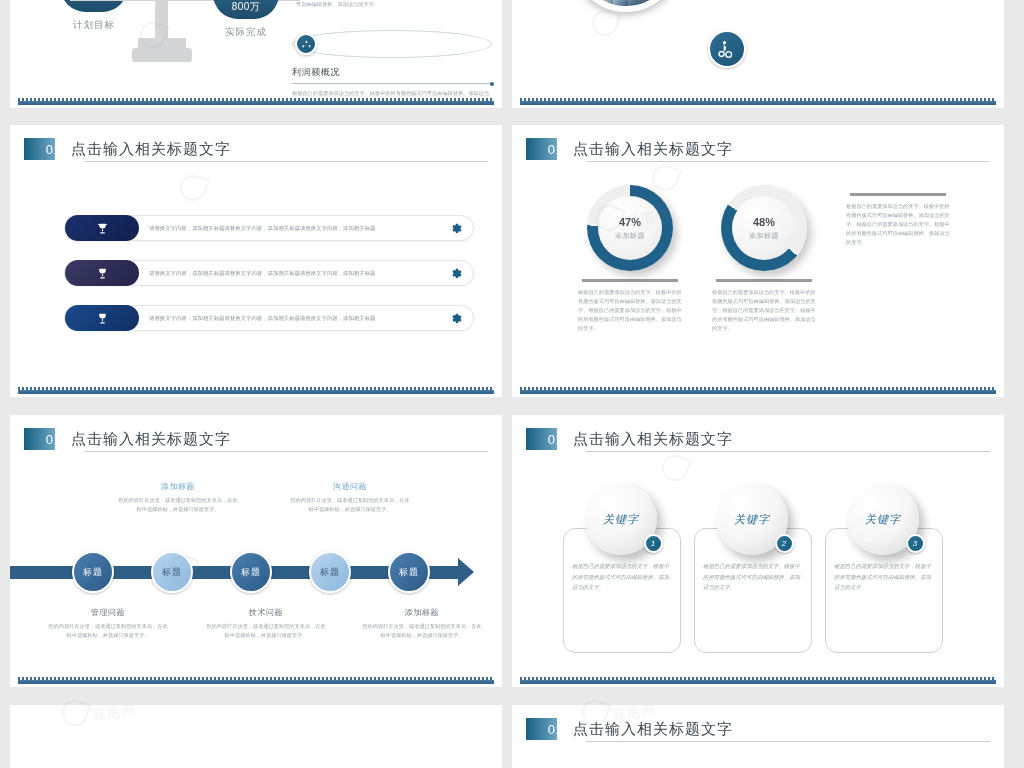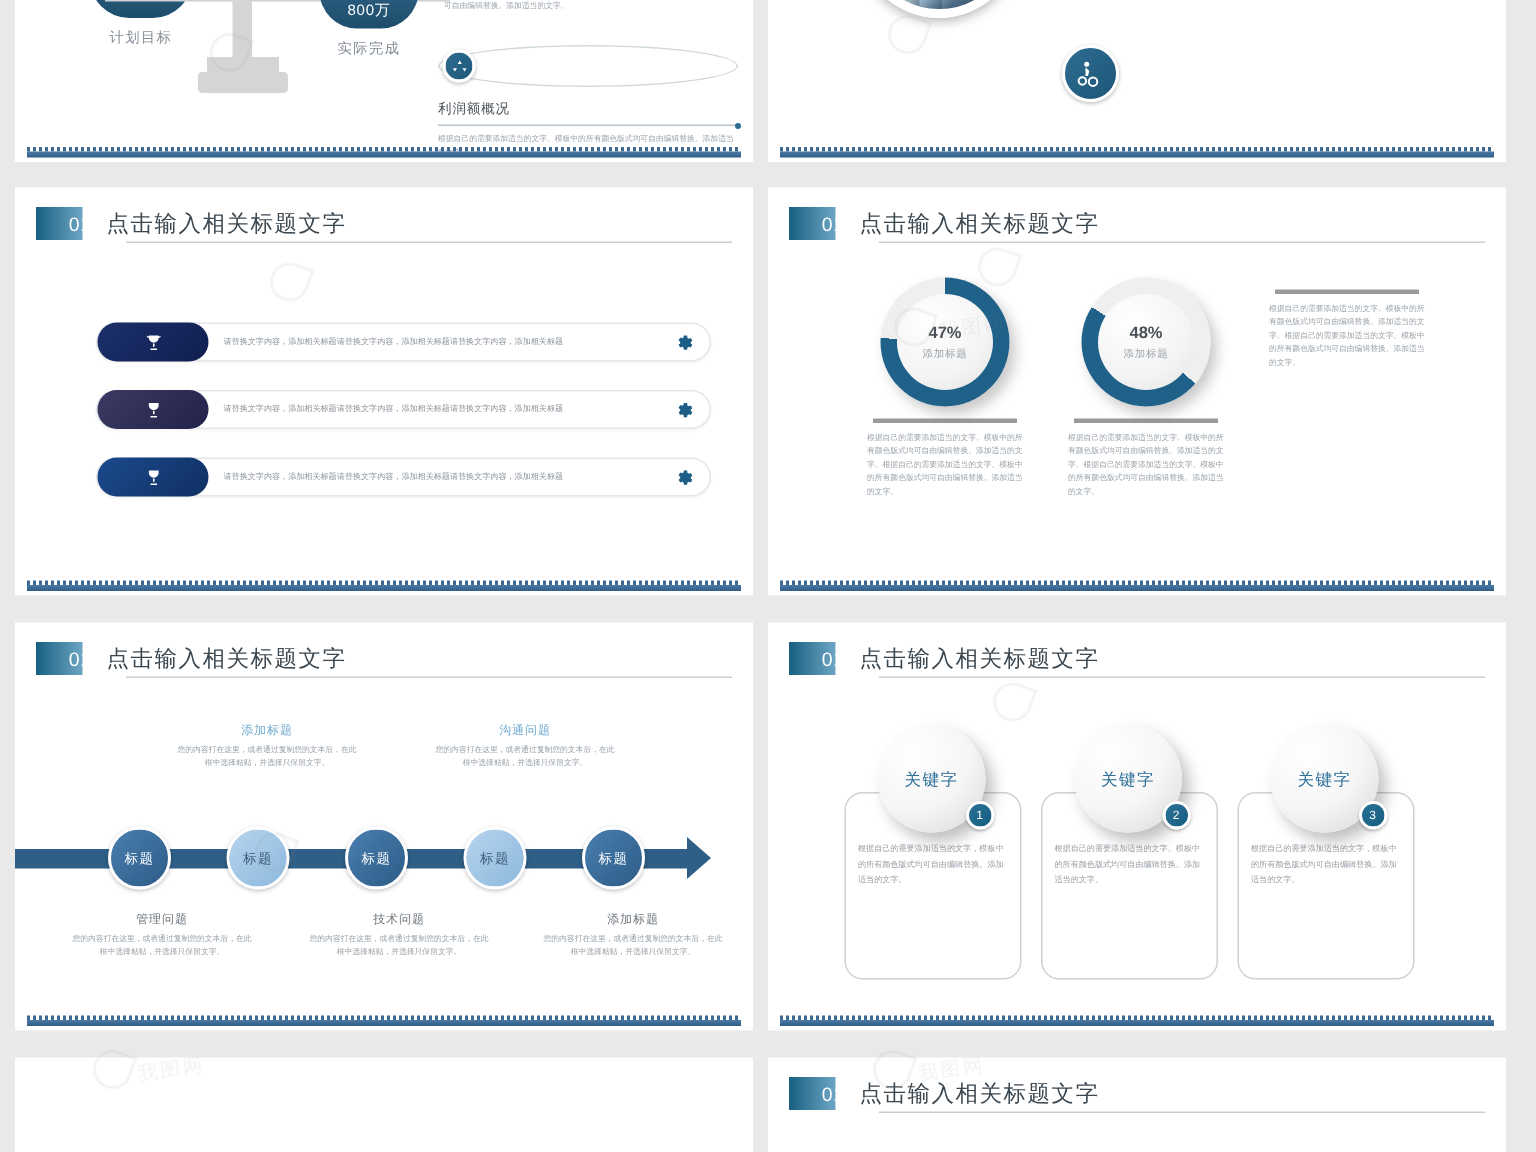--- a/index.html
+++ b/index.html
@@ -126,21 +126,21 @@
     color:#fff; font-size:9px; letter-spacing:1px;
     box-shadow:0 1px 3px rgba(0,0,0,.25);
   }
   .pn-dark { background: linear-gradient(135deg,#4a7fb0,#2d5b86); }
   .pn-light{ background: linear-gradient(135deg,#b7d4ee,#8cb8dd); color:#3b5a77; }
   .col-head { font-size:8px; letter-spacing:.6px; text-align:center; }
   .col-head.blue { color:#6fa8cf; }
   .col-head.gray { color:#6b747c; }
 
   
-  .kcard { position:absolute; }
+  .kcard { position:absolute;font-style:italic; }
   .kball {
     position:relative; width:72px;height:72px;border-radius:50%;
     background: radial-gradient(circle at 32% 26%, #ffffff 0%, #f6f6f6 52%, #d8d8d8 100%);
     box-shadow: 5px 6px 10px rgba(0,0,0,.25);
     display:flex;align-items:center;justify-content:center;
     font-size:11px; color:#2a6d96; letter-spacing:1px;
   }
   .kbadge {
     position:absolute; right:-6px; bottom:2px; width:19px;height:19px;border-radius:50%;
     background: linear-gradient(135deg,#2b7197,#155madd); background: linear-gradient(135deg,#2b7197,#155d80);

